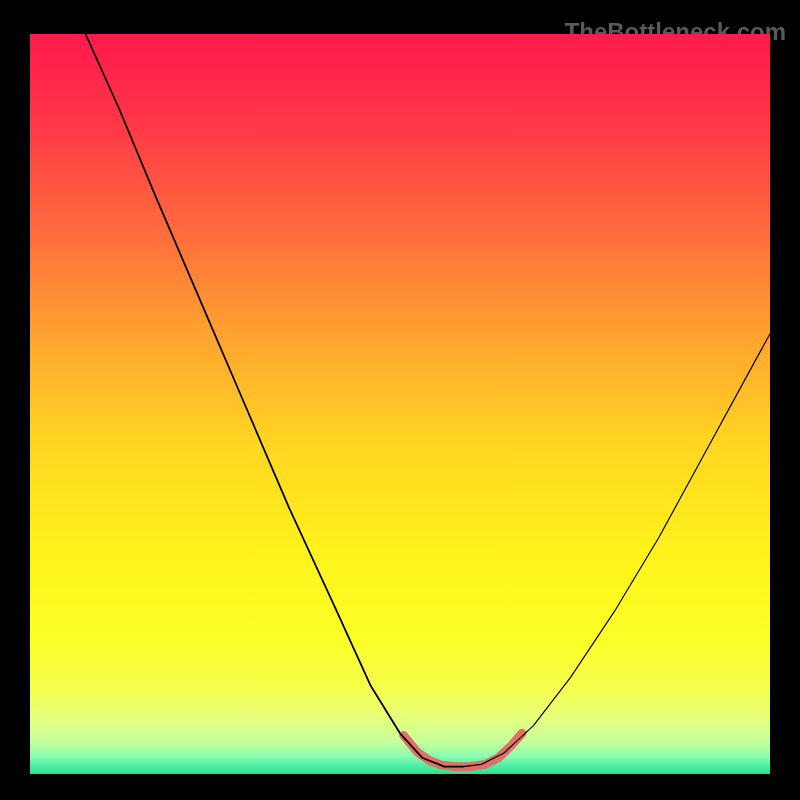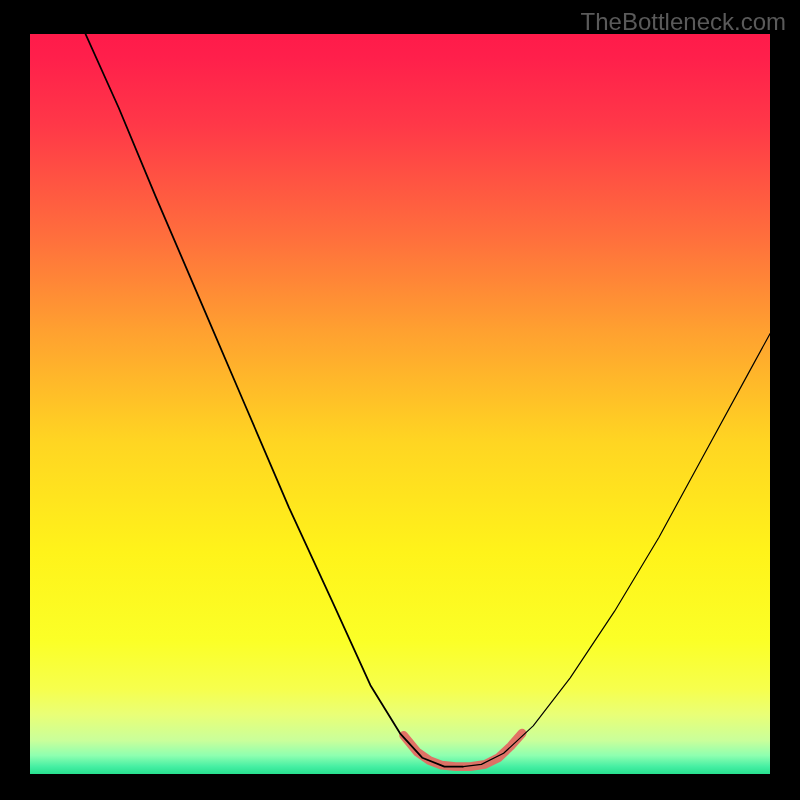--- a/index.html
+++ b/index.html
@@ -25,24 +25,24 @@
   .gradient {
     position: absolute;
     inset: 0;
   }
   .curves {
     position: absolute;
     inset: 0;
   }
   .watermark {
     position: absolute;
-    top: 8px;
+    top: 18px;
     right: 14px;
     font-size: 24px;
-    font-weight: 400;
+    font-weight: 700;
     color: #5a5a5a;
     font-family: Arial, Helvetica, sans-serif;
     letter-spacing: 0px;
   }
 </style>
 </head>
 <body>
 
 <div class="stage">
   <div class="watermark">TheBottleneck.com</div>

